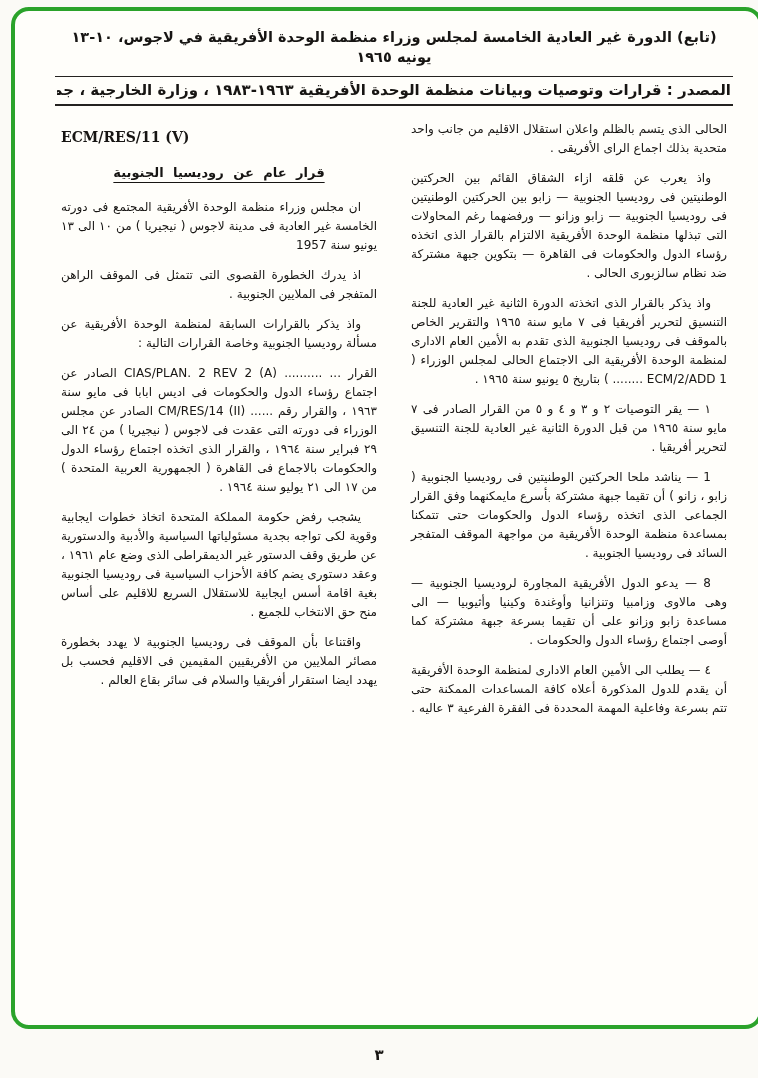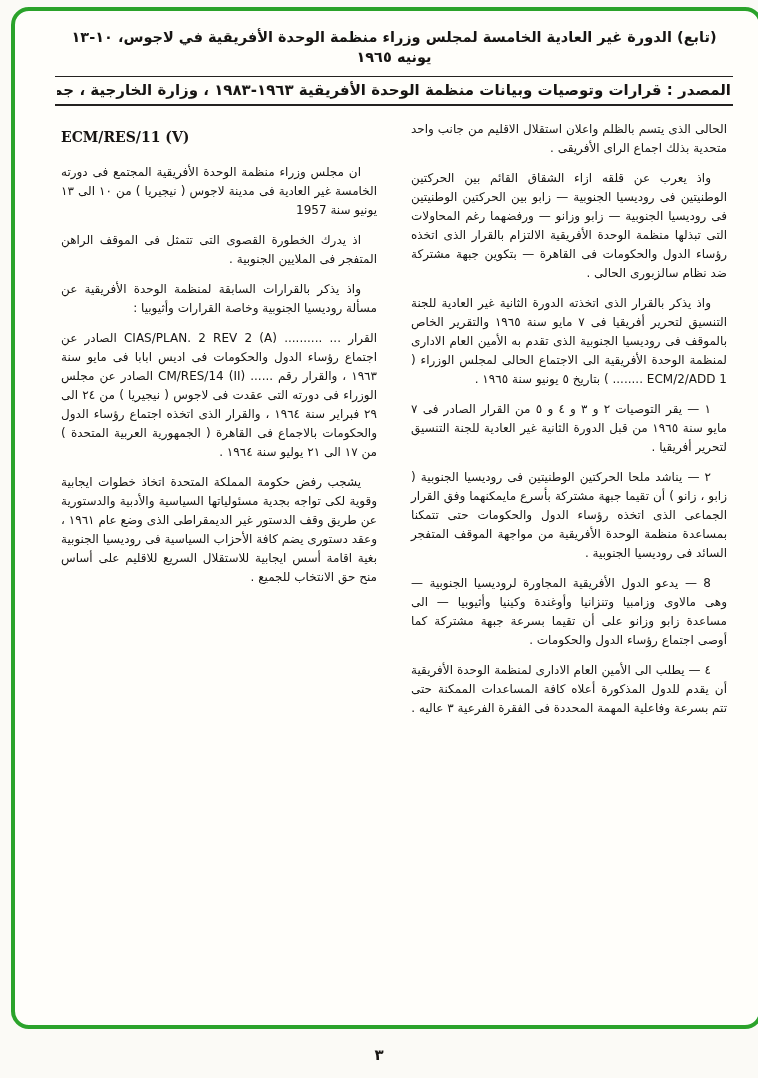--- a/index.html
+++ b/index.html
@@ -97,32 +97,34 @@
       <div class="rule thick"></div>
     </header>
 
     <main class="columns">
 
       <section class="col">
         <p>الحالى الذى يتسم بالظلم واعلان استقلال الاقليم من جانب واحد متحدية بذلك اجماع الراى الأفريقى .</p>
         <p class="indent">واذ يعرب عن قلقه ازاء الشقاق القائم بين الحركتين الوطنيتين فى روديسيا الجنوبية — زابو بين الحركتين الوطنيتين فى روديسيا الجنوبية — زابو وزانو — ورفضهما رغم المحاولات التى تبذلها منظمة الوحدة الأفريقية الالتزام بالقرار الذى اتخذه رؤساء الدول والحكومات فى القاهرة — بتكوين جبهة مشتركة ضد نظام سالزبورى الحالى .</p>
         <p class="indent">واذ يذكر بالقرار الذى اتخذته الدورة الثانية غير العادية للجنة التنسيق لتحرير أفريقيا فى ٧ مايو سنة ١٩٦٥ والتقرير الخاص بالموقف فى روديسيا الجنوبية الذى تقدم به الأمين العام الادارى لمنظمة الوحدة الأفريقية الى الاجتماع الحالى لمجلس الوزراء ( ECM/2/ADD 1 ........ ) بتاريخ ٥ يونيو سنة ١٩٦٥ .</p>
         <p class="indent">١ — يقر التوصيات ٢ و ٣ و ٤ و ٥ من القرار الصادر فى ٧ مايو سنة ١٩٦٥ من قبل الدورة الثانية غير العادية للجنة التنسيق لتحرير أفريقيا .</p>
-        <p class="indent">٢ — يناشد ملحا الحركتين الوطنيتين فى روديسيا الجنوبية ( زابو ، زانو ) أن تقيما جبهة مشتركة بأسرع مايمكنهما وفق القرار الجماعى الذى اتخذه رؤساء الدول والحكومات حتى تتمكنا بمساعدة منظمة الوحدة الأفريقية من مواجهة الموقف المتفجر السائد فى روديسيا الجنوبية .</p>
+        <p class="indent">1 — يناشد ملحا الحركتين الوطنيتين فى روديسيا الجنوبية ( زابو ، زانو ) أن تقيما جبهة مشتركة بأسرع مايمكنهما وفق القرار الجماعى الذى اتخذه رؤساء الدول والحكومات حتى تتمكنا بمساعدة منظمة الوحدة الأفريقية من مواجهة الموقف المتفجر السائد فى روديسيا الجنوبية .</p>
         <p class="indent">8 — يدعو الدول الأفريقية المجاورة لروديسيا الجنوبية — وهى مالاوى وزامبيا وتنزانيا وأوغندة وكينيا وأثيوبيا — الى مساعدة زابو وزانو على أن تقيما بسرعة جبهة مشتركة كما أوصى اجتماع رؤساء الدول والحكومات .</p>
         <p class="indent">٤ — يطلب الى الأمين العام الادارى لمنظمة الوحدة الأفريقية أن يقدم للدول المذكورة أعلاه كافة المساعدات الممكنة حتى تتم بسرعة وفاعلية المهمة المحددة فى الفقرة الفرعية ٣ عاليه .</p>
       </section>
 
       <section class="col">
         <div class="res-code">ECM/RES/11 (V)</div>
+        <h2 class="res-title">قرار عام عن روديسيا الجنوبية</h2>
         <p class="indent">ان مجلس وزراء منظمة الوحدة الأفريقية المجتمع فى دورته الخامسة غير العادية فى مدينة لاجوس ( نيجيريا ) من ١٠ الى ١٣ يونيو سنة 1957</p>
         <p class="indent">اذ يدرك الخطورة القصوى التى تتمثل فى الموقف الراهن المتفجر فى الملايين الجنوبية .</p>
-        <p class="indent">واذ يذكر بالقرارات السابقة لمنظمة الوحدة الأفريقية عن مسألة روديسيا الجنوبية وخاصة القرارات وأثيوبيا :</p>
+        <p class="indent">واذ يذكر بالقرارات السابقة لمنظمة الوحدة الأفريقية عن مسألة روديسيا الجنوبية وخاصة القرارات التالية :</p>
         <p>القرار ... .......... CIAS/PLAN. 2 REV 2 (A) الصادر عن اجتماع رؤساء الدول والحكومات فى اديس ابابا فى مايو سنة ١٩٦٣ ، والقرار رقم ...... CM/RES/14 (II) الصادر عن مجلس الوزراء فى دورته التى عقدت فى لاجوس ( نيجيريا ) من ٢٤ الى ٢٩ فبراير سنة ١٩٦٤ ، والقرار الذى اتخذه اجتماع رؤساء الدول والحكومات بالاجماع فى القاهرة ( الجمهورية العربية المتحدة ) من ١٧ الى ٢١ يوليو سنة ١٩٦٤ .</p>
         <p class="indent">يشجب رفض حكومة المملكة المتحدة اتخاذ خطوات ايجابية وقوية لكى تواجه بجدية مسئولياتها السياسية والأدبية والدستورية عن طريق وقف الدستور غير الديمقراطى الذى وضع عام ١٩٦١ ، وعقد دستورى يضم كافة الأحزاب السياسية فى روديسيا الجنوبية بغية اقامة أسس ايجابية للاستقلال السريع للاقليم على أساس منح حق الانتخاب للجميع .</p>
+        <p class="indent">واقتناعا بأن الموقف فى روديسيا الجنوبية لا يهدد بخطورة مصائر الملايين من الأفريقيين المقيمين فى الاقليم فحسب بل يهدد ايضا استقرار أفريقيا والسلام فى سائر بقاع العالم .</p>
       </section>
 
     </main>
   </div>
 
   <div class="page-number">٣</div>
 
 </div>
 
 </body></html>

